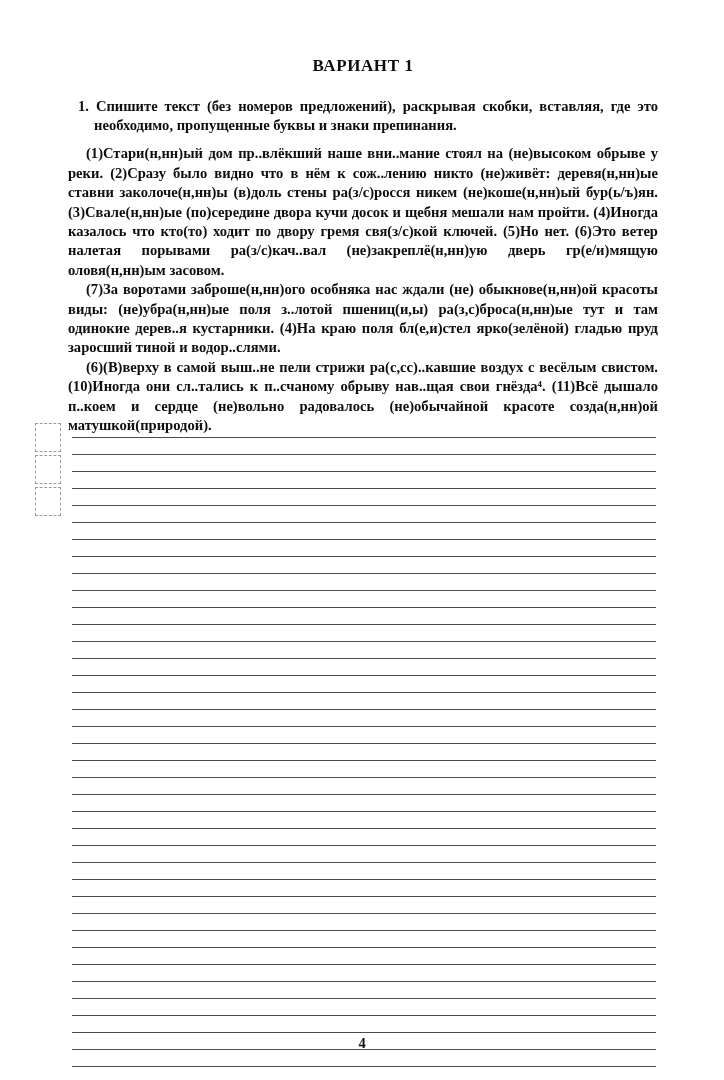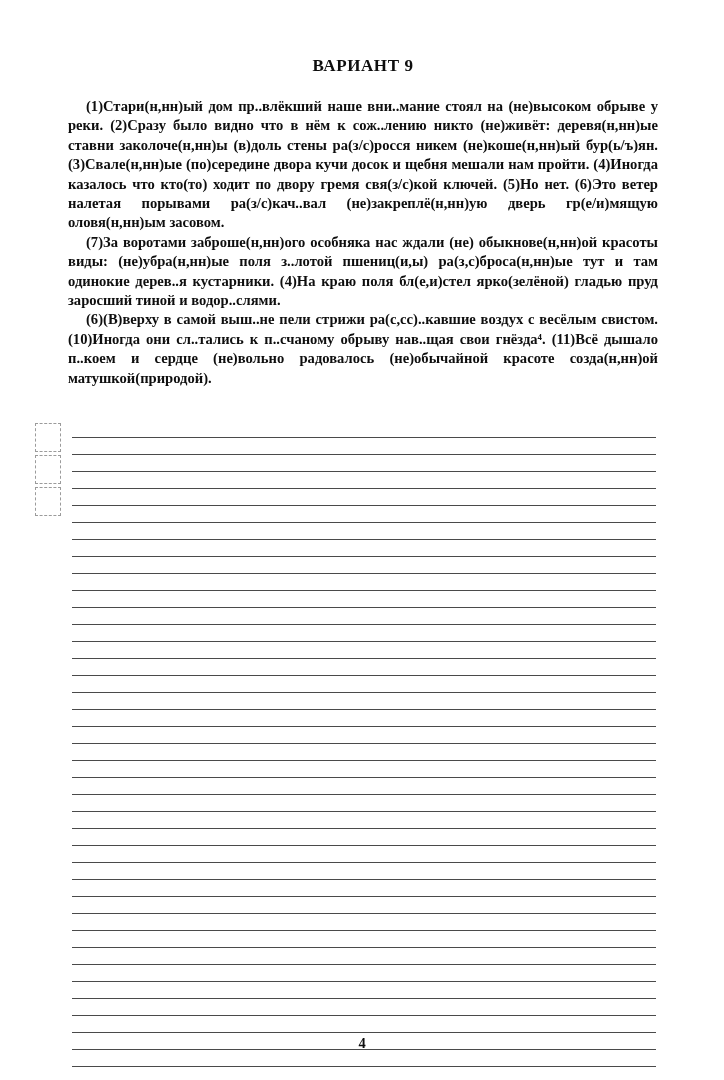--- a/index.html
+++ b/index.html
@@ -73,22 +73,25 @@
     width: 724px;
     text-align: center;
     font-size: 14.5px;
     font-weight: 700;
   }
 </style>
 </head>
 <body>
 
 <div class="content">
-  <h1 class="title">ВАРИАНТ 9</h1>
+  <h1 class="title">ВАРИАНТ 1</h1>
 
+  <div class="task">
+    <span>1.</span> <span>Спишите</span> <span>текст (без номеров предложений), раскрывая скобки, вставляя, где это необходимо, пропущенные буквы и знаки препинания.</span>
+  </div>
 
   <div class="body-text">
     <p>(1)Стари(н,нн)ый дом пр..влёкший наше вни..мание стоял на (не)высоком обрыве у реки. (2)Сразу было видно что в нём к сож..лению никто (не)живёт: деревя(н,нн)ые ставни заколоче(н,нн)ы (в)доль стены ра(з/с)росся никем (не)коше(н,нн)ый бур(ь/ъ)ян. (3)Свале(н,нн)ые (по)середине двора кучи досок и щебня мешали нам пройти. (4)Иногда казалось что кто(то) ходит по двору гремя свя(з/с)кой ключей. (5)Но нет. (6)Это ветер налетая порывами ра(з/с)кач..вал (не)закреплё(н,нн)ую дверь гр(е/и)мящую оловя(н,нн)ым засовом.</p>
     <p>(7)За воротами заброше(н,нн)ого особняка нас ждали (не) обыкнове(н,нн)ой красоты виды: (не)убра(н,нн)ые поля з..лотой пшениц(и,ы) ра(з,с)броса(н,нн)ые тут и там одинокие дерев..я кустарники. (4)На краю поля бл(е,и)стел ярко(зелёной) гладью пруд заросший тиной и водор..слями.</p>
     <p>(6)(В)верху в самой выш..не пели стрижи ра(с,сс)..кавшие воздух с весёлым свистом. (10)Иногда они сл..тались к п..счаному обрыву нав..щая свои гнёзда⁴. (11)Всё дышало п..коем и сердце (не)вольно радовалось (не)обычайной красоте созда(н,нн)ой матушкой(природой).</p>
   </div>
 </div>
 
 <div class="markers">
     <div class="marker-box"></div>

